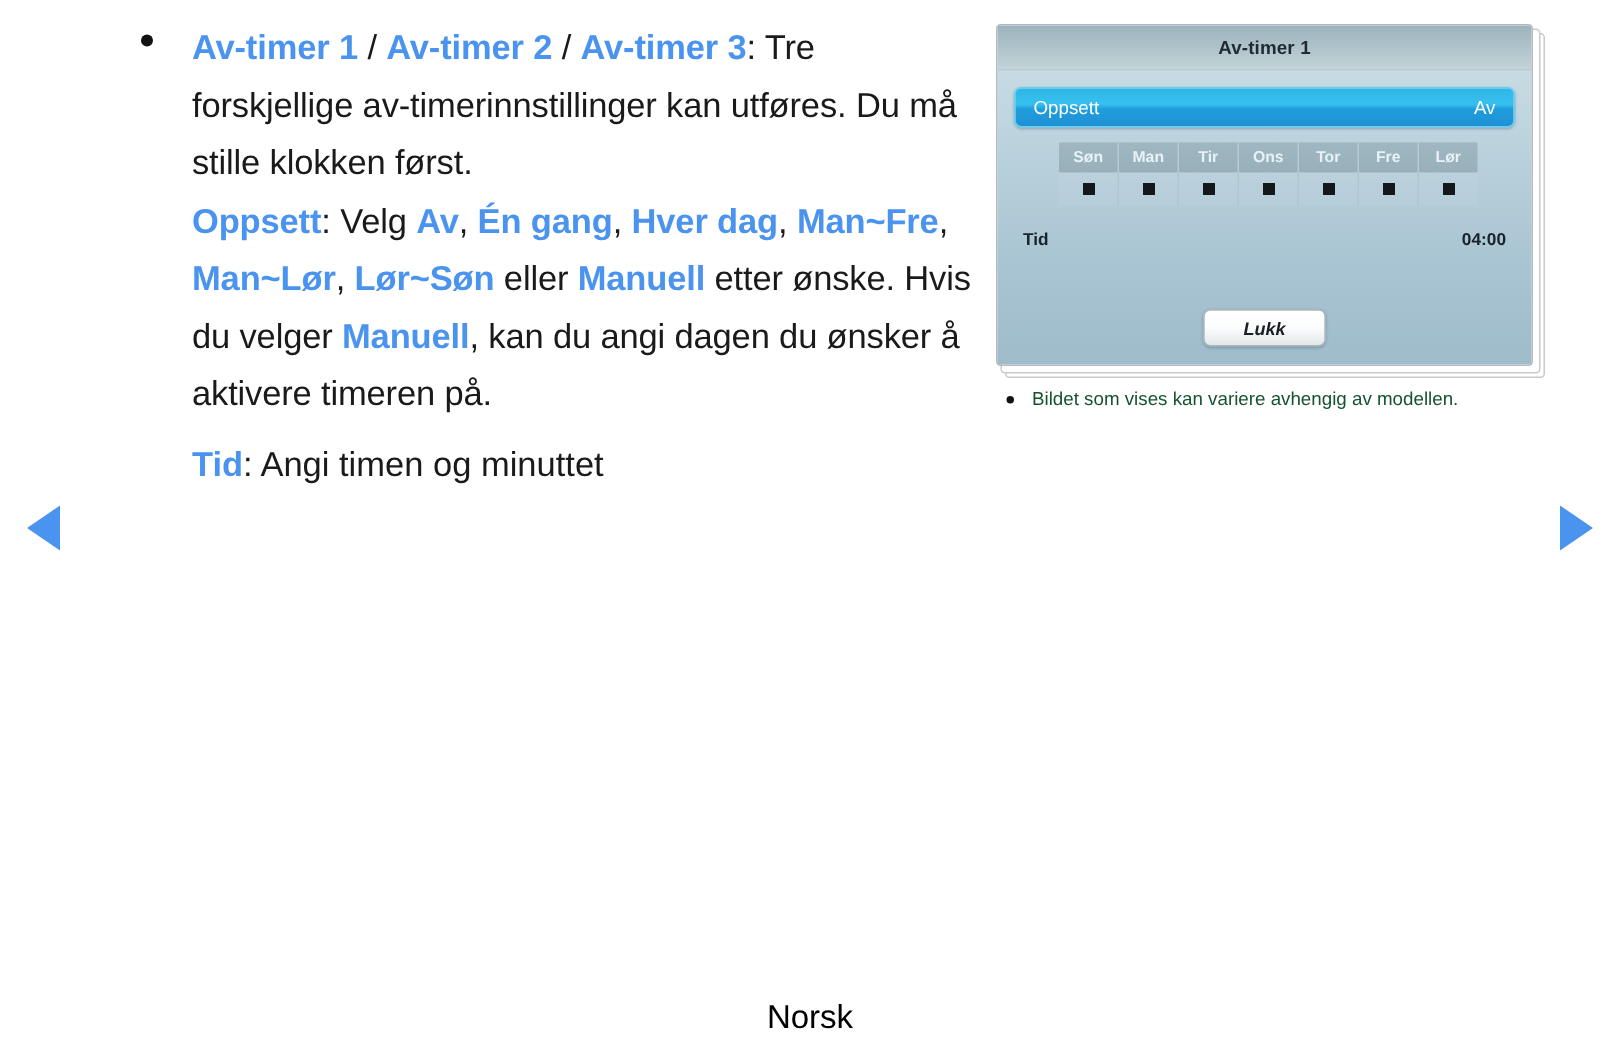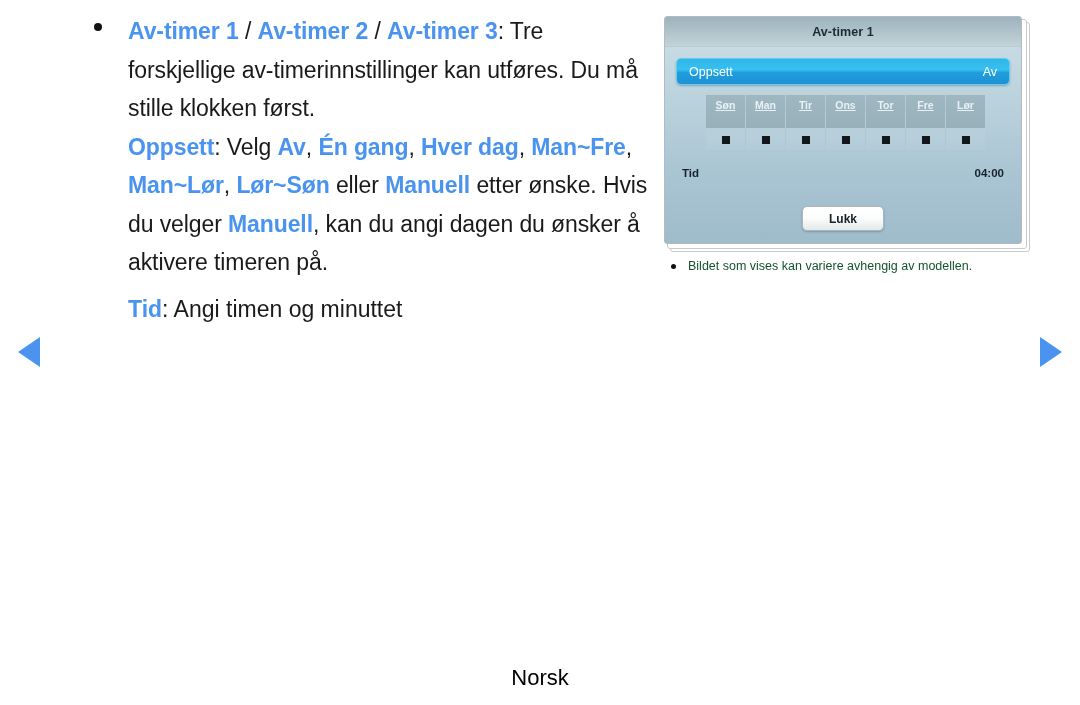--- a/index.html
+++ b/index.html
@@ -162,25 +162,24 @@
   }
   .days-table {
     margin: 10px 0 0 30px;
     border-collapse: collapse;
   }
   .days-table th {
     background: linear-gradient(180deg, #9fb7c0 0%, #97b0ba 100%);
     color: #e8f2f6;
     font-size: 10.5px;
     font-weight: bold;
-    padding: 4px 0 17px 0;
+    padding: 4px 0 4px 0;
     width: 39px;
     text-align: center;
     border-right: 1px solid #b7cbd3;
-    text-decoration: underline;
   }
   .days-table th:last-child { border-right: none; }
   .days-table td {
     height: 20px;
     text-align: center;
     border-right: 1px solid #b0c6d0;
     background: rgba(255,255,255,0.06);
   }
   .days-table td:last-child { border-right: none; }
   .chk {
@@ -200,20 +199,21 @@
     font-size: 11.5px;
     font-weight: bold;
     color: #17222a;
   }
   .lukk-wrap {
     position: absolute;
     left: 0; right: 0;
     bottom: 12px;
     display: flex;
     justify-content: center;
+    font-style: italic;
   }
   .lukk-btn {
     width: 80px;
     height: 23px;
     border-radius: 5px;
     background: linear-gradient(180deg, #ffffff 0%, #fbfcfc 50%, #e3e8ea 100%);
     border: 1px solid #aab6bc;
     box-shadow: 0 1px 2px rgba(30,60,80,.3);
     display: flex;
     align-items: center;

